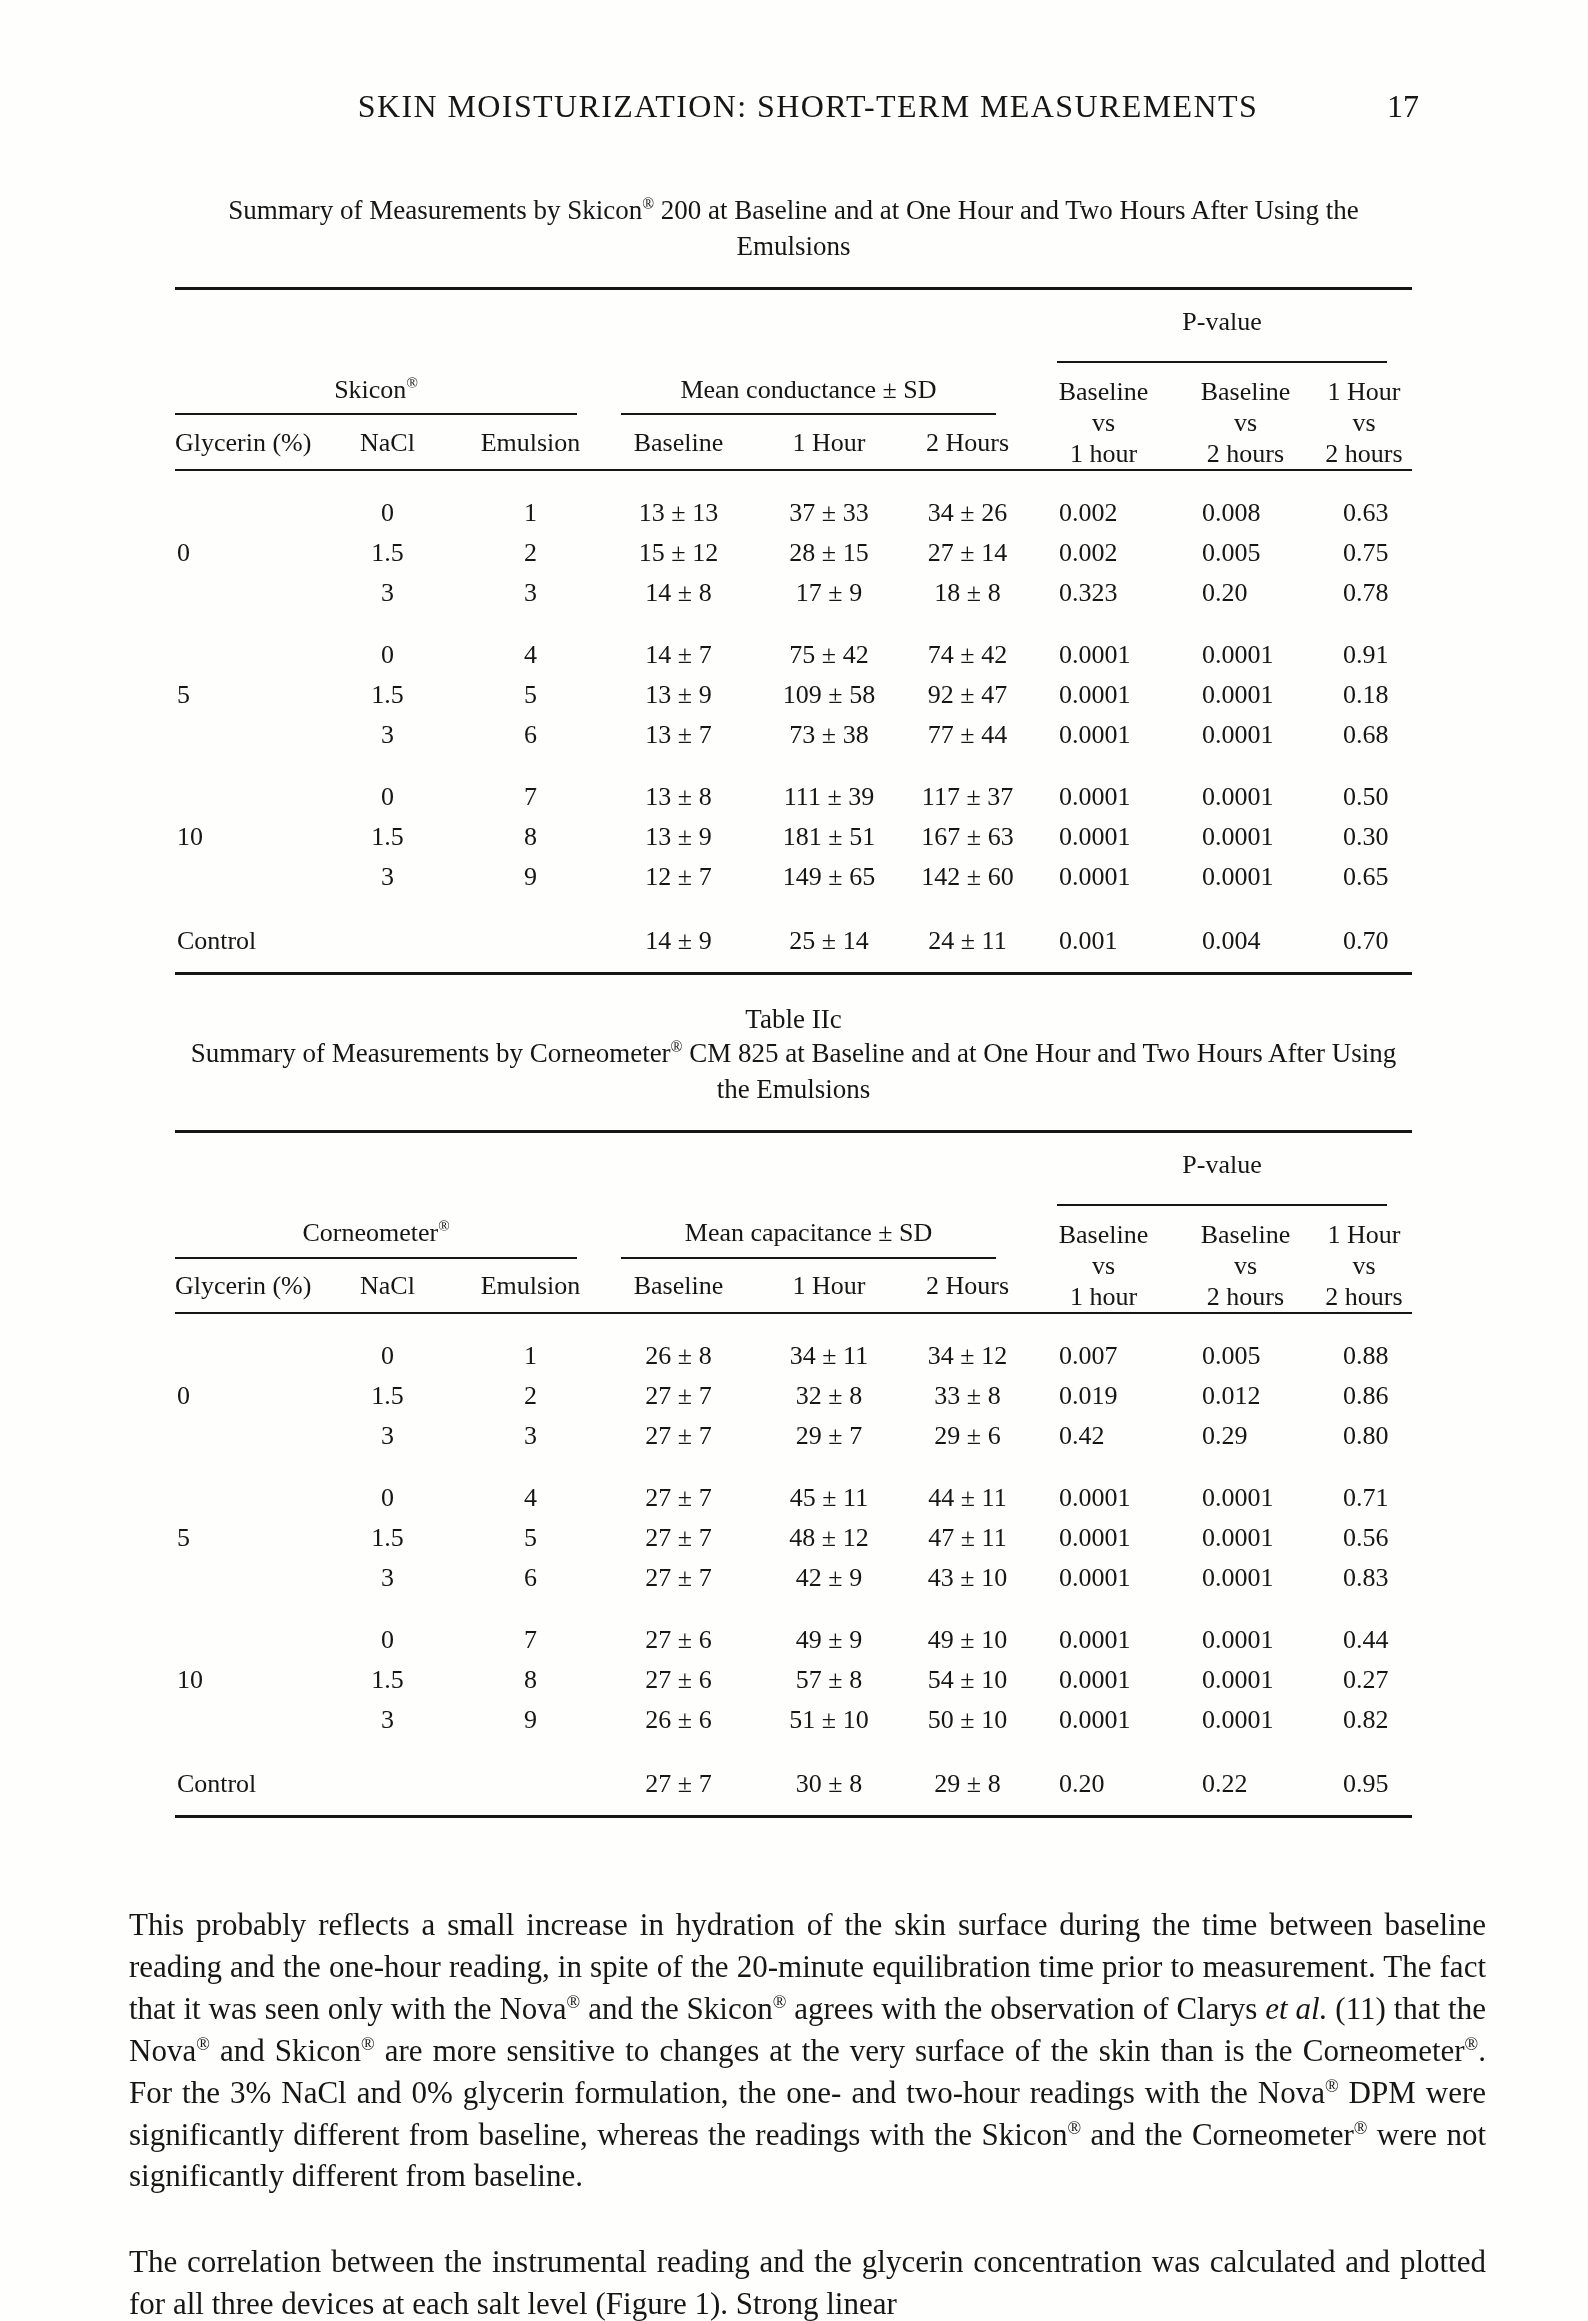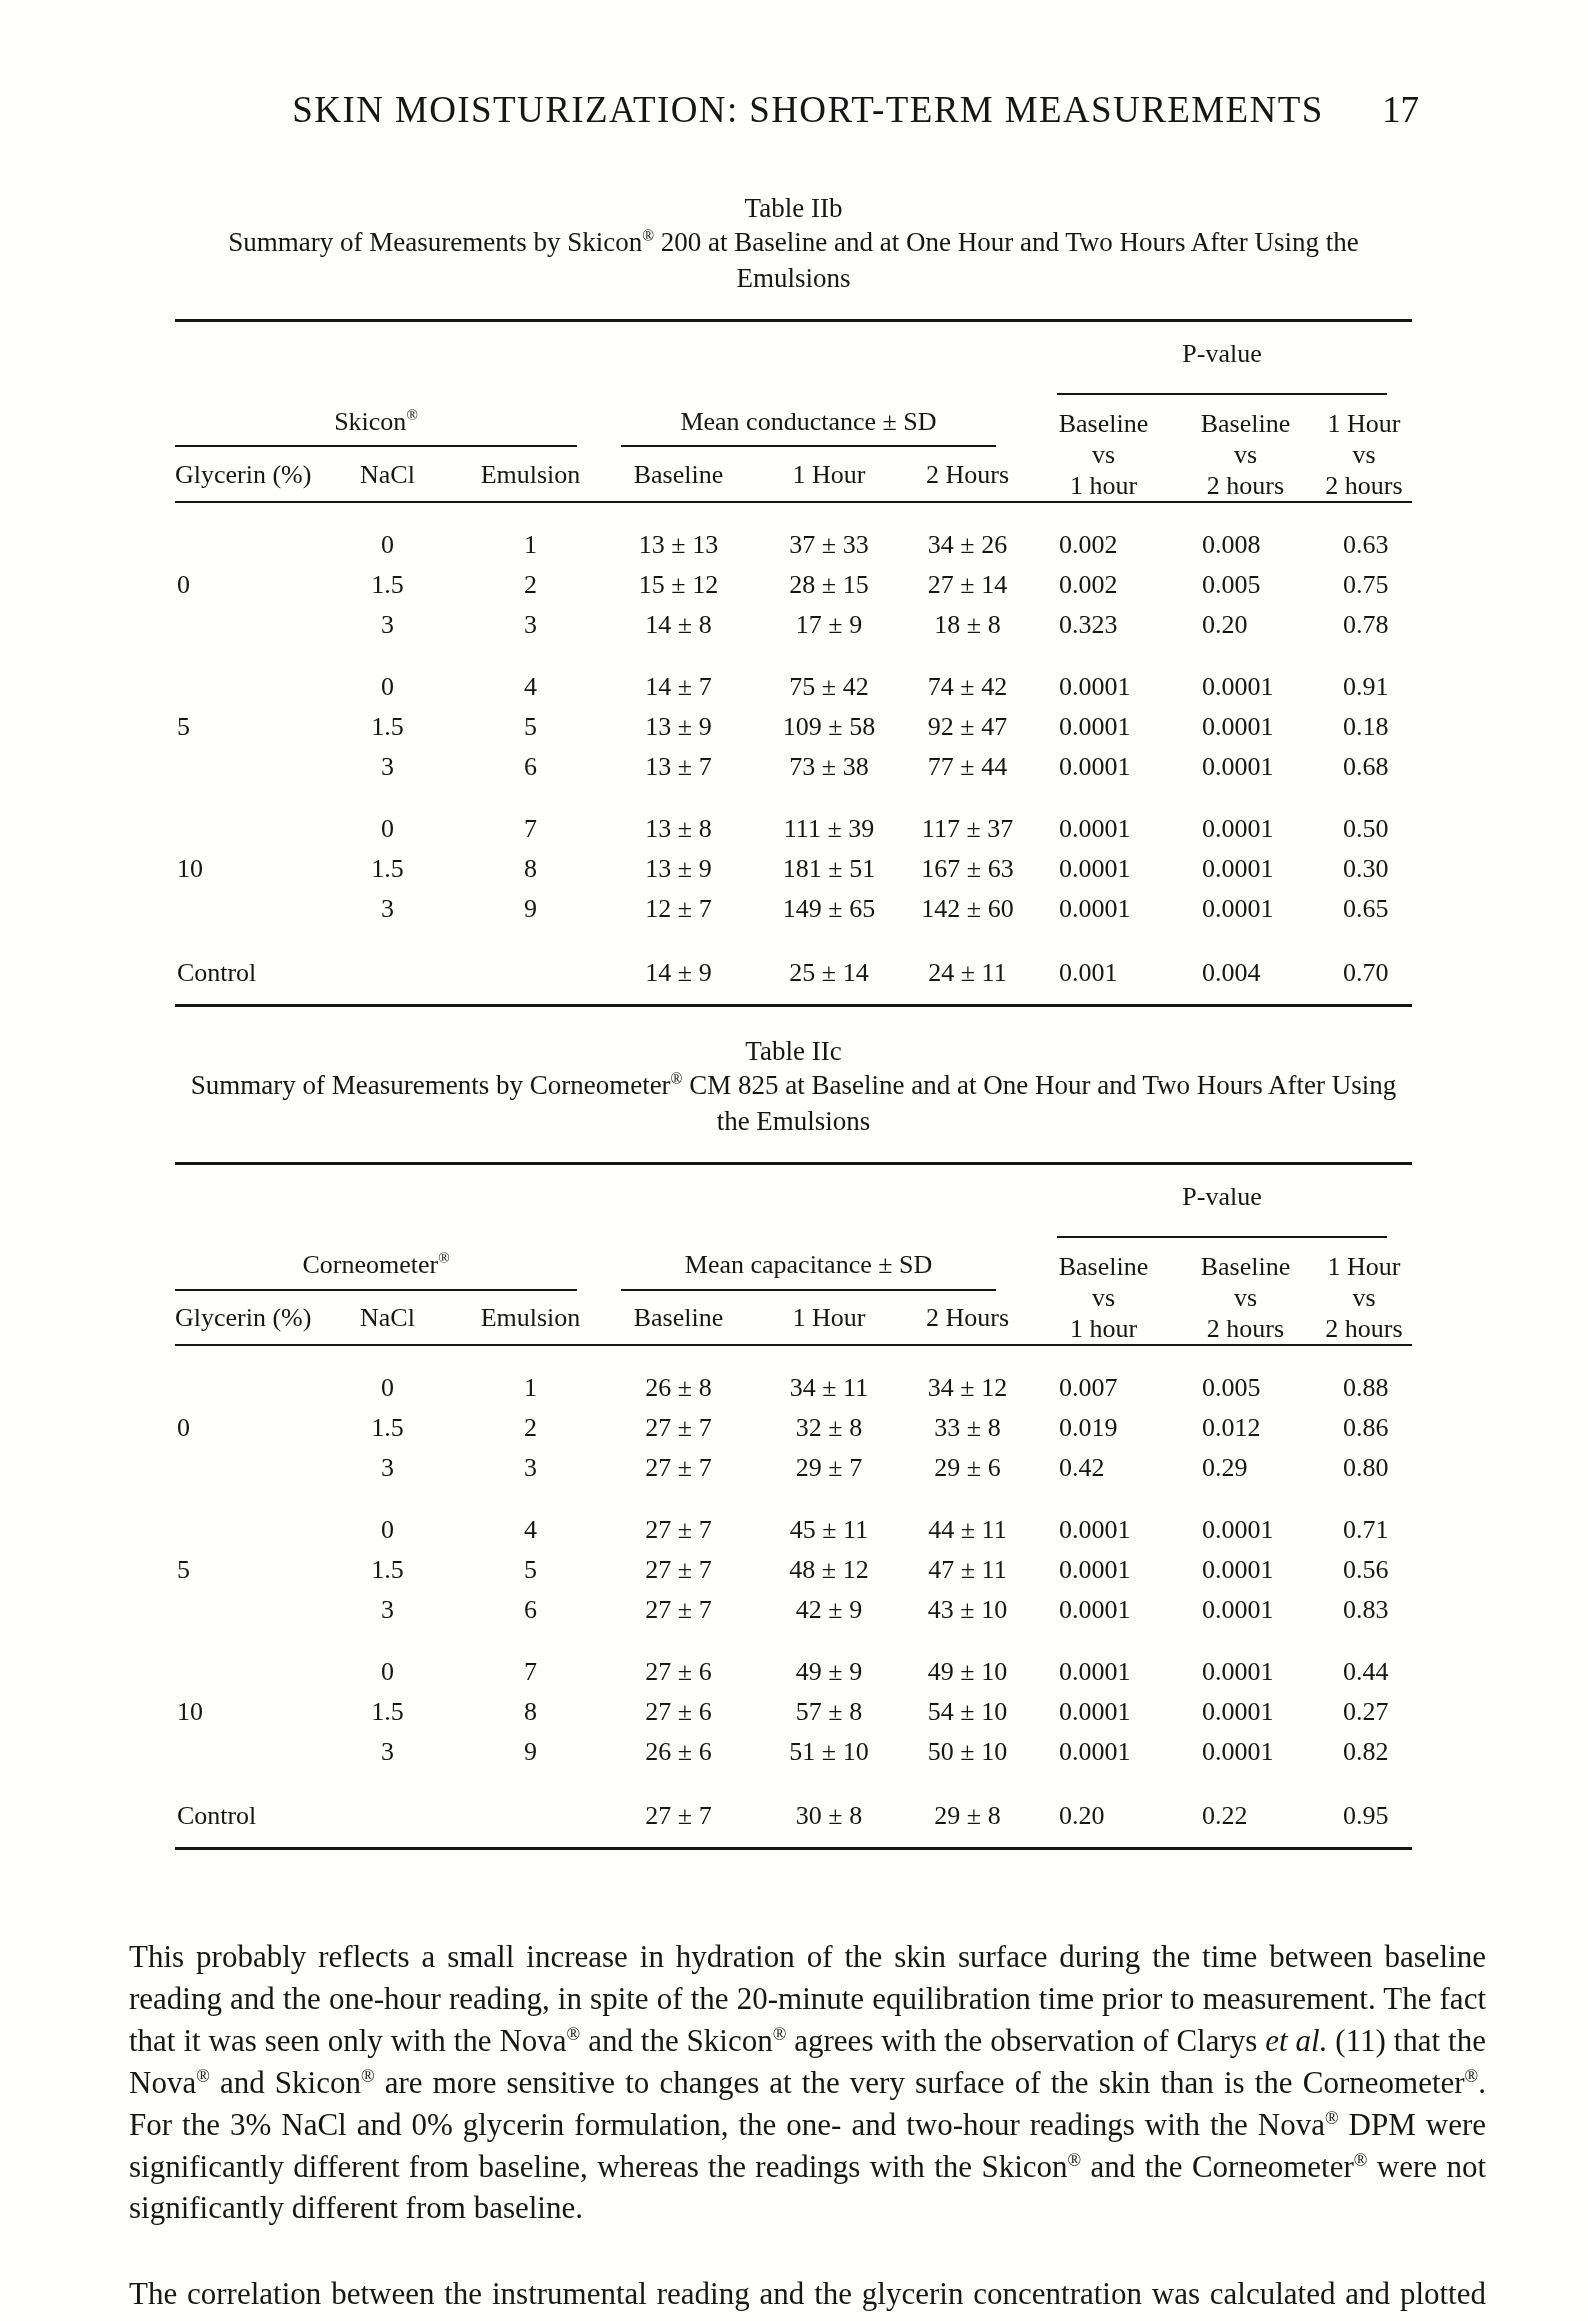--- a/index.html
+++ b/index.html
@@ -5,21 +5,21 @@
   html, body { margin: 0; padding: 0; background: #ffffff; }
   .page {
     width: 1589px; height: 2322px; background: #fefefdf5;
     position: relative; box-sizing: border-box;
     padding: 88px 102px 0 129px;
     color: #161616;
     font-family: "Liberation Serif", "DejaVu Serif", serif;
     overflow: hidden;
   }
   
-  .running-head { position: relative; text-align: center; font-size: 37px; letter-spacing: 1.4px; height: 40px; }
+  .running-head { position: relative; text-align: center; font-size: 32px; letter-spacing: 1.4px; height: 40px; }
   .rh-page { position: absolute; right: 68px; top: 0; letter-spacing: 0; }
   
   .table-wrap { width: 1237px; margin-left: 46px; }
   .table-wrap.first { margin-top: 65px; }
   .table-wrap.second { margin-top: 29px; }
   .tbl-title { text-align: center; font-size: 27px; }
   .tbl-caption { text-align: center; font-size: 27px; line-height: 1.32; margin-top: 1px; }
   sup { font-size: 58%; line-height: 0; }
   table.datatable {
     width: 100%; table-layout: fixed; border-collapse: collapse;
@@ -49,21 +49,20 @@
 <body>
 
 <div class="page">
   <header class="running-head">
     <div class="rh-title">SKIN MOISTURIZATION: SHORT-TERM MEASUREMENTS</div>
     <div class="rh-page">17</div>
   </header>
 
   <main>
     <section class="table-wrap first" id="table-0">
-        <div class="tbl-title">Table IIb</div>
         <div class="tbl-caption">Summary of Measurements by Skicon<sup>®</sup> 200 at Baseline and at One Hour and Two Hours After Using the Emulsions</div>
         <table class="datatable">
           <colgroup>
             <col style="width: 141px;">
             <col style="width: 143px;">
             <col style="width: 143px;">
             <col style="width: 153px;">
             <col style="width: 148px;">
             <col style="width: 129px;">
             <col style="width: 143px;">

